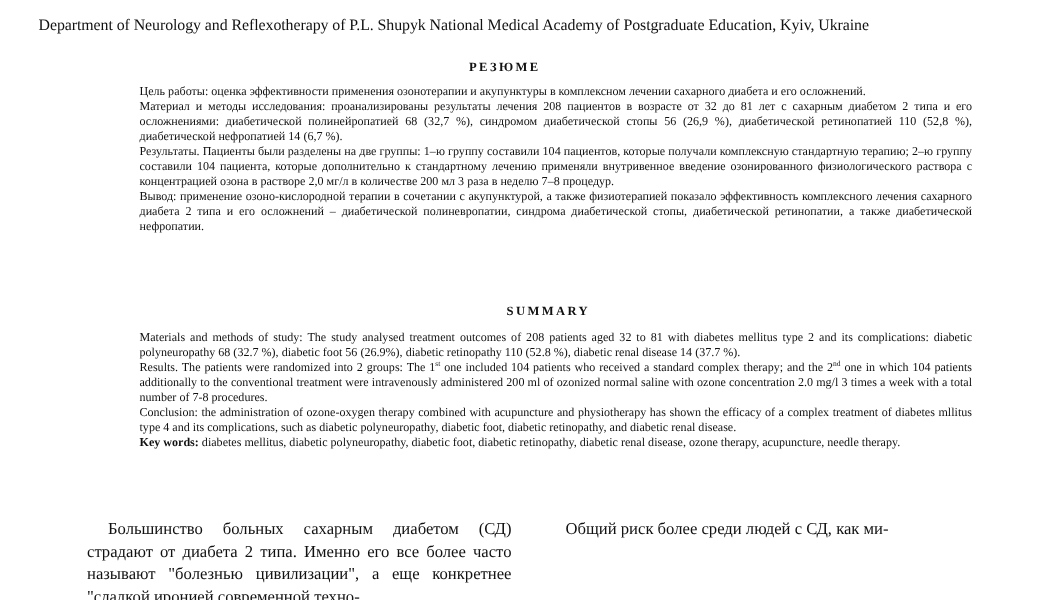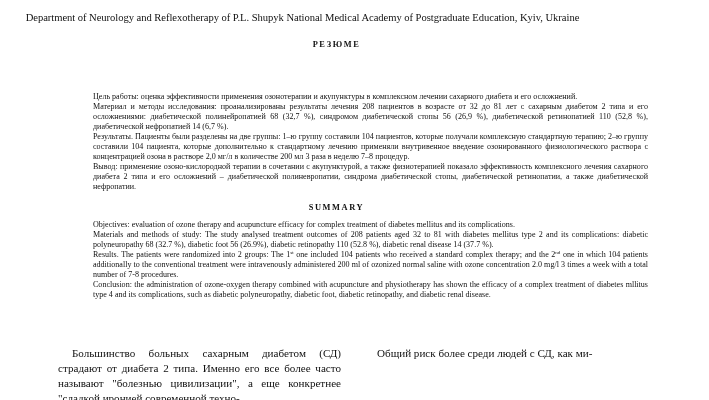--- a/index.html
+++ b/index.html
@@ -9,27 +9,27 @@
     }
     .affil {
       position: absolute; top: 12px; left: 0; width: 605px; text-align: center;
       font-size: 10.6px; letter-spacing: -0.05px;
     }
     .heading {
       position: absolute; left: 0; width: 673px; text-align: center;
       font-size: 8.4px; font-weight: bold; letter-spacing: 1.6px;
     }
     .h-ru { top: 40px; }
-    .h-en { top: 203px; }
+    .h-en { top: 203px; padding-left: 29px; }
     .abstract {
       position: absolute; left: 93px; width: 555px;
       font-size: 8.05px; line-height: 10.0px; text-align: justify;
     }
     .abstract p { margin: 0; }
-    .ab-ru { top: 56px; margin-top: 36px; }
+    .ab-ru { top: 56px; }
     .ab-en { top: 220px; }
     .kw-label { font-weight: bold; }
     sup { font-size: 5px; line-height: 0; vertical-align: 3px; }
     .col {
       position: absolute; top: 346px; width: 283px;
       font-size: 11.1px; line-height: 15px; text-align: justify;
     }
     .col p { margin: 0; text-indent: 14px; }
     .col p.noindent { text-indent: 0; }
     .col-left { left: 58px; }
@@ -45,24 +45,24 @@
 <div class="abstract ab-ru">
   <p>Цель работы: оценка эффективности применения озонотерапии и акупунктуры в комплексном лечении сахарного диабета и его осложнений.</p>
   <p>Материал и методы исследования: проанализированы результаты лечения 208 пациентов в возрасте от 32 до 81 лет с сахарным диабетом 2 типа и его осложнениями: диабетической полинейропатией 68 (32,7 %), синдромом диабетической стопы 56 (26,9 %), диабетической ретинопатией 110 (52,8 %), диабетической нефропатией 14 (6,7 %).</p>
   <p>Результаты. Пациенты были разделены на две группы: 1–ю группу составили 104 пациентов, которые получали комплексную стандартную терапию; 2–ю группу составили 104 пациента, которые дополнительно к стандартному лечению применяли внутривенное введение озонированного физиологического раствора с концентрацией озона в растворе 2,0 мг/л в количестве 200 мл 3 раза в неделю 7–8 процедур.</p>
   <p>Вывод: применение озоно-кислородной терапии в сочетании с акупунктурой, а также физиотерапией показало эффективность комплексного лечения сахарного диабета 2 типа и его осложнений – диабетической полиневропатии, синдрома диабетической стопы, диабетической ретинопатии, а также диабетической нефропатии.</p>
 </div>
 
 <div class="heading h-en">SUMMARY</div>
 
 <div class="abstract ab-en">
-  <p>Objectives: evaluation of ozone therapy and acupuncture efficacy for complex treatment of diabetes mellitus and its complications.</p>
   <p>Materials and methods of study: The study analysed treatment outcomes of 208 patients aged 32 to 81 with diabetes mellitus type 2 and its complications: diabetic polyneuropathy 68 (32.7 %), diabetic foot 56 (26.9%), diabetic retinopathy 110 (52.8 %), diabetic renal disease 14 (37.7 %).</p>
   <p><span>Results. The patients were randomized into 2 groups: The 1</span><sup>st</sup><span> one included 104 patients who received a standard complex therapy; and the 2</span><sup>nd</sup><span> one in which 104 patients additionally to the conventional treatment were intravenously administered 200 ml of ozonized normal saline with ozone concentration 2.0 mg/l 3 times a week with a total number of 7-8 procedures.</span></p>
   <p>Conclusion: the administration of ozone-oxygen therapy combined with acupuncture and physiotherapy has shown the efficacy of a complex treatment of diabetes mllitus type 4 and its complications, such as diabetic polyneuropathy, diabetic foot, diabetic retinopathy, and diabetic renal disease.</p>
+  <p><span class="kw-label">Key words:</span> <span>diabetes mellitus, diabetic polyneuropathy, diabetic foot, diabetic retinopathy, diabetic renal disease, ozone therapy, acupuncture, needle therapy.</span></p>
 </div>
 
 <div class="col col-left">
   <p>Большинство больных сахарным диабетом (СД) страдают от диабета 2 типа. Именно его все более часто называют "болезнью цивилизации", а еще конкретнее "сладкой иронией современной техно-</p>
 </div>
 
 <div class="col col-right">
   <p>Общий риск более среди людей с СД, как ми-</p>
 </div>
 

